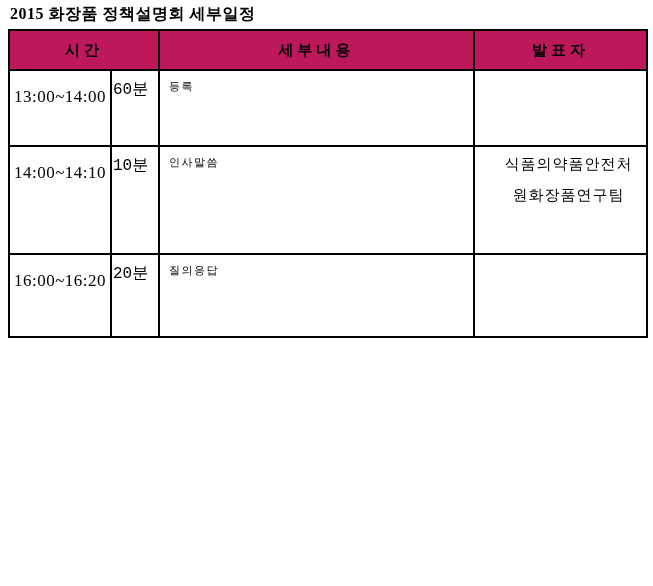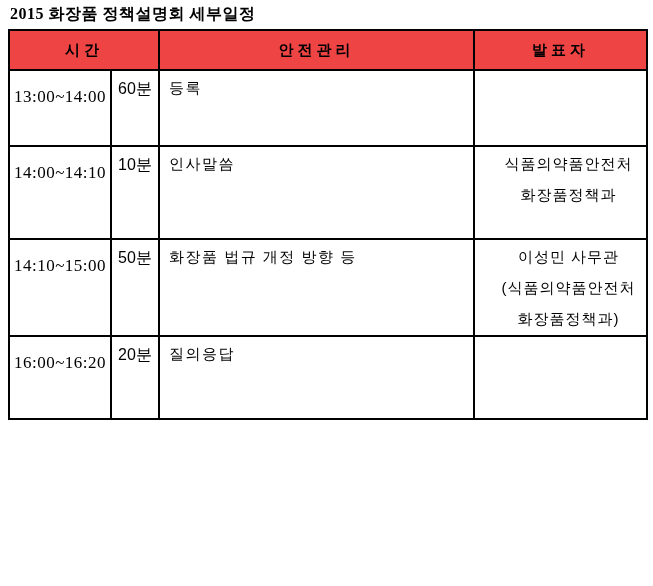--- a/index.html
+++ b/index.html
@@ -32,21 +32,21 @@
   table.schedule th,
   table.schedule td {
     border: 2px solid #000000;
     overflow: hidden;
   }
   col.c-time      { width: 102px; }
   col.c-dur       { width: 48px;  }
   col.c-content   { width: 315px; }
   col.c-presenter { width: 173px; }
   thead th {
-    background: #ef4444;
+    background: #be185d;
     height: 36px;
     font-weight: bold;
     font-size: 15px;
     letter-spacing: 4px;
     text-align: center;
     vertical-align: middle;
     border-bottom-width: 3px;
     margin-top: 12px;
   }
   tbody td {
@@ -54,44 +54,43 @@
     background: #ffffff;
   }
   td.time {
     text-align: center;
     font-family: "Liberation Serif", serif;
     font-size: 17px;
     padding-top: 16px;
     letter-spacing: 0.5px;
   }
   td.dur {
-    text-align: center;
-    font-family: Liberation Sans, sans-serif;
+    font-family: Liberation Mono, monospace;
     font-size: 16px;
     padding-top: 8px;
   }
   td.content {
     text-align: left;
-    font-size: 15px;
+    font-size: 11px;
     letter-spacing: 1.5px;
     padding: 8px 4px 0 9px;
   }
   td.presenter {
     text-align: center;
     font-size: 15px;
     letter-spacing: 1px;
     padding-top: 1px;
   }
   td.presenter .pline {
     line-height: 31px;
     white-space: nowrap;
     padding-left: 16px;
   }
   tr.r0 { height: 76px; }
-  tr.r1 { height: 93px; }
+  tr.r1 { height: 108px; }
   tr.r2 { height: 84px; }
   tr.r3 { height: 94px; }
   tr.r4 { height: 89px; }
   tr.r5 { height: 83px; }
 </style>
 </head>
 <body>
 
 <div class="page">
   <div class="doc-title">2015 화장품 정책설명회 세부일정</div>
@@ -99,48 +98,38 @@
   <table class="schedule">
     <colgroup>
       <col class="c-time">
       <col class="c-dur">
       <col class="c-content">
       <col class="c-presenter">
     </colgroup>
     <thead>
       <tr>
         <th colspan="2">시간</th>
-        <th>안전관리</th>
+        <th>세부내용</th>
         <th>발표자</th>
       </tr>
     </thead>
     <tbody>
       <tr class="r0">
         <td class="time">13:00~14:00</td>
         <td class="dur">60분</td>
         <td class="content">등록</td>
         <td class="presenter"></td>
       </tr>
       <tr class="r1">
         <td class="time">14:00~14:10</td>
         <td class="dur">10분</td>
         <td class="content">인사말씀</td>
         <td class="presenter">
           <div class="pline">식품의약품안전처</div>
-          <div class="pline">화장품정책과</div>
-        </td>
-      </tr>
-      <tr class="r2">
-        <td class="time">14:10~15:00</td>
-        <td class="dur">50분</td>
-        <td class="content">화장품 법규 개정 방향 등</td>
-        <td class="presenter">
-          <div class="pline">이성민 사무관</div>
-          <div class="pline">(식품의약품안전처</div>
-          <div class="pline">화장품정책과)</div>
+          <div class="pline">원화장품연구팀</div>
         </td>
       </tr>
       <tr class="r5">
         <td class="time">16:00~16:20</td>
         <td class="dur">20분</td>
         <td class="content">질의응답</td>
         <td class="presenter"></td>
       </tr>
     </tbody>
   </table>

